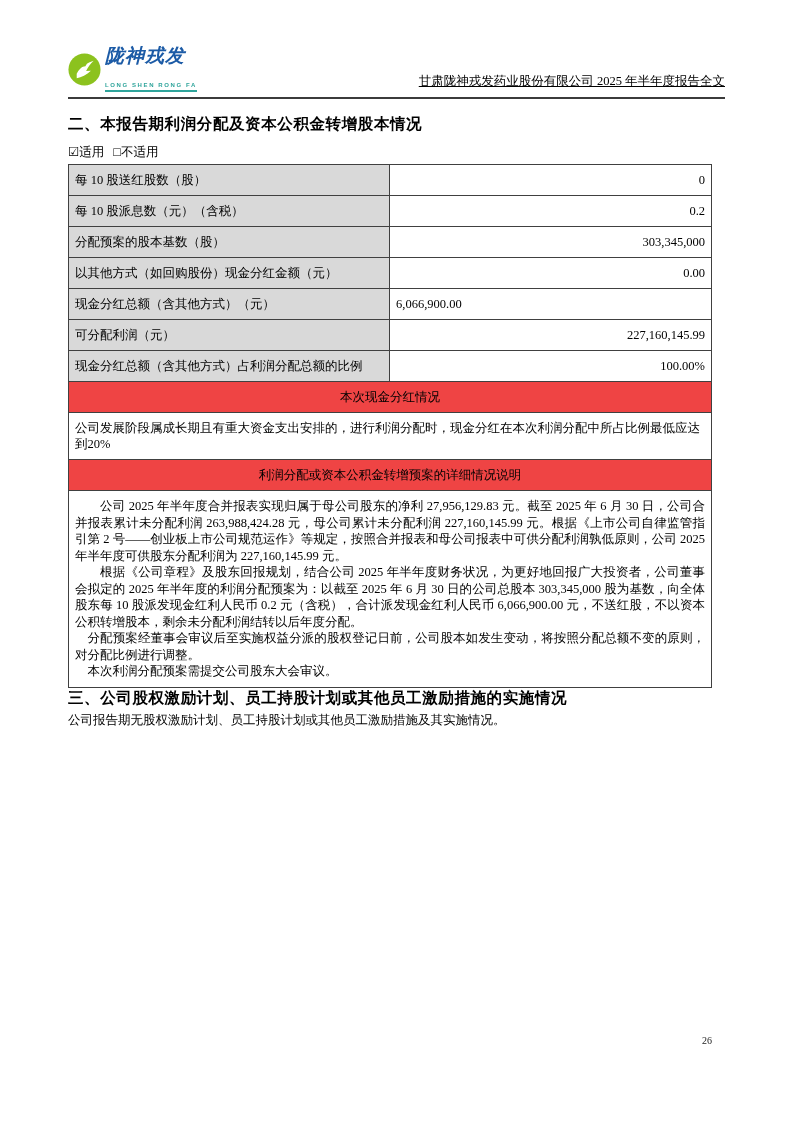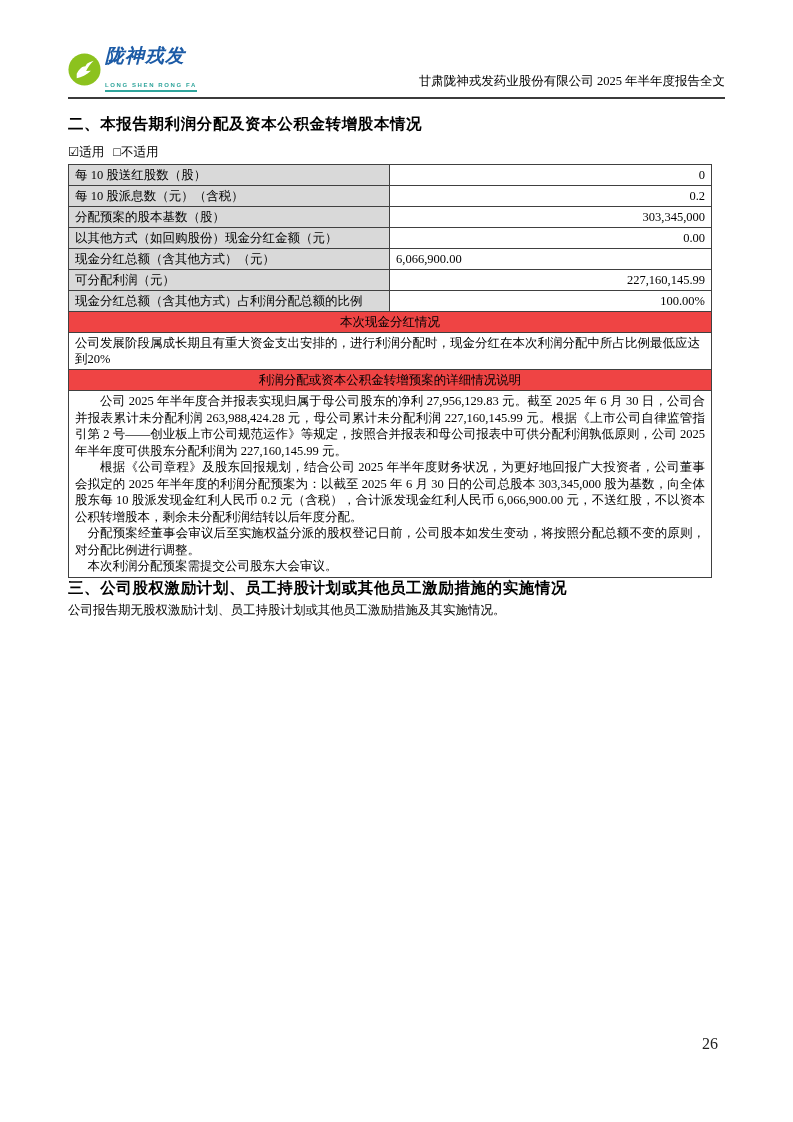--- a/index.html
+++ b/index.html
@@ -15,48 +15,48 @@
   .header-row { display:flex; justify-content:space-between; align-items:flex-end;
     padding-bottom:5px; border-bottom:2px solid #3b3b3b; }
   .logo { display:flex; align-items:center; gap:4px; }
   .logo-circle { width:33px; height:33px; flex:0 0 auto; }
   .brand-block { display:flex; flex-direction:column;gap:16px; }
   .brand-cn { font-family:"Liberation Sans","DejaVu Sans",sans-serif; font-weight:bold;
     font-style:italic; font-size:19px; line-height:20px; color:#1c5ba6; letter-spacing:1px; }
   .brand-en { font-family:"Liberation Sans","DejaVu Sans",sans-serif; font-size:6px;
     line-height:7px; color:#2fa49b; letter-spacing:1.6px; font-weight:bold;
     border-bottom:2px solid #2fa49b; padding-bottom:1px; }
-  .header-title { font-size:12.5px; line-height:16px; padding-bottom:3px; }
+  .header-title { font-size:12.5px; line-height:16px; padding-bottom:3px;text-decoration:underline; }
 
   
   h2.sec { font-family:"Liberation Sans","DejaVu Sans",sans-serif; font-weight:bold;
     font-size:15.5px; letter-spacing:0.6px; line-height:20px; }
   .sec2-heading { margin-top:15px; }
   .sec3-heading { }
 
   .applicable { font-size:12.5px; line-height:16px; margin-top:10px; }
   .applicable .cb { margin-right:6px; }
 
   
   table.dividend { border-collapse:collapse; width:644px; margin-top:4px;
     font-size:12.5px; table-layout:fixed; }
-  table.dividend td { border:1px solid #404040; padding:2px 6px; line-height:16px;
+  table.dividend td { border:1px solid #404040; padding:7px 6px; line-height:16px;
     vertical-align:middle; }
   td.lbl { background:#d9d9d9; width:321px; }
   td.val { text-align:right; padding-right:7px; }
   td.val-left { text-align:left; padding-left:7px; }
   td.merged-hd { background:#ef4444; text-align:center; }
   td.note-cell { line-height:15px; padding:3px 7px; }
   td.paras { padding:2px 7px 4px 7px;font-family:Liberation Serif, serif; }
   .paras p { text-indent:2em; line-height:16.5px; text-align:justify; }
   .paras p.i1 { text-indent:1em; }
 
   .sec3-note { font-size:12.5px; line-height:18px; margin-top:3px; }
 
-  .page-number { position:absolute; left:702px; top:1035px; font-size:16px; color:#222; }
+  .page-number { position:absolute; left:702px; top:1035px; font-size:10px; color:#222; }
 </style>
 </head>
 <body>
 
 <div class="page">
   <div class="content">
 
     <div class="header-row">
       <div class="logo">
         <svg class="logo-circle" viewBox="0 0 36 36">

